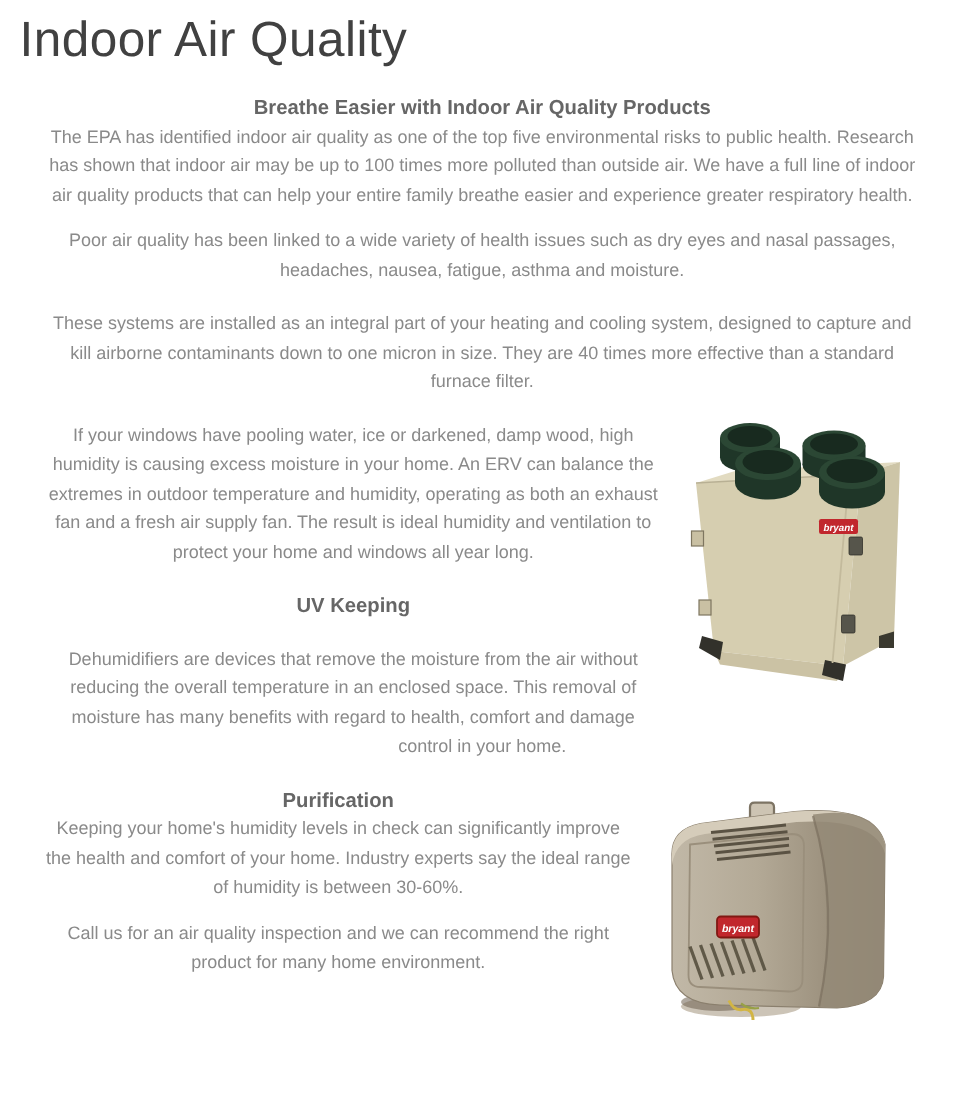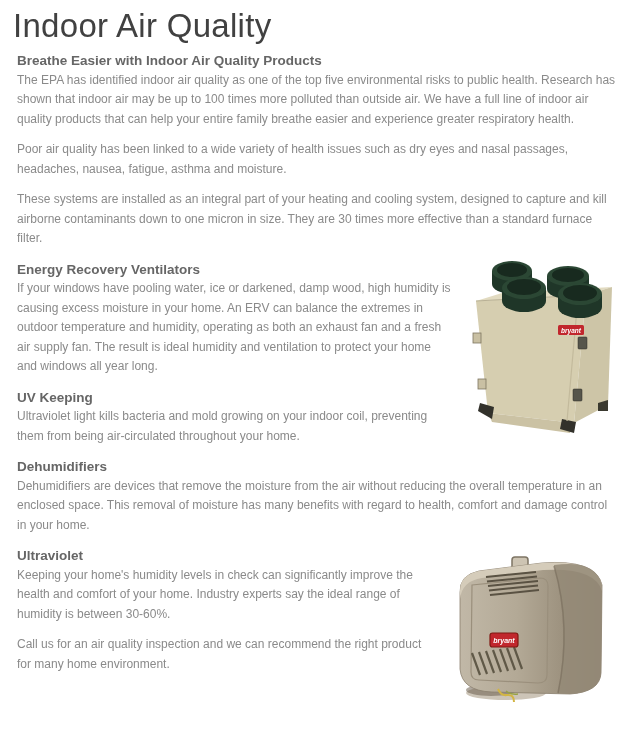--- a/index.html
+++ b/index.html
@@ -14,21 +14,21 @@
     font-family: "Liberation Sans", sans-serif;
   }
   .page-title {
     font-size: 33px;
     font-weight: 300;
     color: #414141;
     letter-spacing: 0.3px;
     line-height: 1.22;
     margin: 6px 0 5px 0;
   }
-  .section { margin: 4px; }
+  .section { margin: 16px; text-align: center; }
   .section-heading {
     font-size: 13.5px;
     font-weight: bold;
     color: #666666;
     line-height: 19.5px;
     margin: 0;
   }
   .body-par {
     font-size: 12px;
     color: #8a8a8a;
@@ -65,21 +65,21 @@
 
   <h1 class="page-title">Indoor Air Quality</h1>
 
   <section class="section">
     <h2 class="section-heading">Breathe Easier with Indoor Air Quality Products</h2>
     <p class="body-par">The EPA has identified indoor air quality as one of the top five environmental risks to public health. Research has shown that indoor air may be up to 100 times more polluted than outside air. We have a full line of indoor air quality products that can help your entire family breathe easier and experience greater respiratory health.</p>
     <p class="body-par">Poor air quality has been linked to a wide variety of health issues such as dry eyes and nasal passages, headaches, nausea, fatigue, asthma and moisture.</p>
   </section>
 
   <section class="section">
-    <p class="body-par">These systems are installed as an integral part of your heating and cooling system, designed to capture and kill airborne contaminants down to one micron in size. They are 30 times more effective than a standard furnace filter.</p>
+    <p class="body-par">These systems are installed as an integral part of your heating and cooling system, designed to capture and kill airborne contaminants down to one micron in size. They are 40 times more effective than a standard furnace filter.</p>
   </section>
 
   <section class="section">
     <div class="figure figure-erv">
       <svg viewBox="0 0 160 190" width="160" height="190">
 
         <polygon points="10,48 36,40 146,34 120,42" fill="#e2dbc1"></polygon>
 
         <polygon points="10,48 120,42 108,170 22,160" fill="#d6ceb0"></polygon>
 
@@ -122,31 +122,28 @@
           <ellipse cx="58" cy="35" rx="22" ry="11" fill="#2b4734"></ellipse>
           <ellipse cx="58" cy="34" rx="17" ry="8" fill="#182a1f"></ellipse>
 
           <ellipse cx="114" cy="54" rx="22" ry="11" fill="#1f3628"></ellipse>
           <rect x="92" y="41" width="44" height="13" fill="#1f3628"></rect>
           <ellipse cx="114" cy="41" rx="22" ry="11" fill="#2b4734"></ellipse>
           <ellipse cx="114" cy="40" rx="17" ry="8" fill="#182a1f"></ellipse>
         </g>
       </svg>
     </div>
-    <h2 class="section-heading">Energy Recovery Ventilators</h2>
     <p class="body-par">If your windows have pooling water, ice or darkened, damp wood, high humidity is causing excess moisture in your home. An ERV can balance the extremes in outdoor temperature and humidity, operating as both an exhaust fan and a fresh air supply fan. The result is ideal humidity and ventilation to protect your home and windows all year long.</p>
   </section>
 
   <section class="section">
     <h2 class="section-heading">UV Keeping</h2>
-    <p class="body-par">Ultraviolet light kills bacteria and mold growing on your indoor coil, preventing them from being air-circulated throughout your home.</p>
-  </section>
-
-  <section class="section">
-    <h2 class="section-heading">Dehumidifiers</h2>
+  </section>
+
+  <section class="section">
     <p class="body-par">Dehumidifiers are devices that remove the moisture from the air without reducing the overall temperature in an enclosed space. This removal of moisture has many benefits with regard to health, comfort and damage control in your home.</p>
   </section>
 
   <section class="section">
     <div class="figure figure-humidifier">
       <svg viewBox="0 0 180 157" width="180" height="157">
         <defs>
           <linearGradient id="hgrad" x1="0" y1="0" x2="1" y2="0">
             <stop offset="0%" stop-color="#c1b8a7"></stop>
             <stop offset="40%" stop-color="#b3a996"></stop>
@@ -191,18 +188,18 @@
           <rect x="44" y="84" width="28" height="14" rx="2.5" fill="#c1272d" stroke="#801812" stroke-width="1.2"></rect>
           <text class="brand-text" x="58" y="94" font-size="7" text-anchor="middle">bryant</text>
         </g>
 
         <g fill="none">
           <path d="M52,140 q3,7 9,6 q7,-1 7,7" stroke="#d2b544" stroke-width="2"></path>
           <path d="M60,142 q5,4 12,3" stroke="#97a046" stroke-width="1.5"></path>
         </g>
       </svg>
     </div>
-    <h2 class="section-heading">Ultraviolet</h2>
+    <h2 class="section-heading">Purification</h2>
     <p class="body-par">Keeping your home's humidity levels in check can significantly improve the health and comfort of your home. Industry experts say the ideal range of humidity is between 30-60%.</p>
     <p class="body-par">Call us for an air quality inspection and we can recommend the right product for many home environment.</p>
   </section>
 
 </main>
 
 </body></html>

